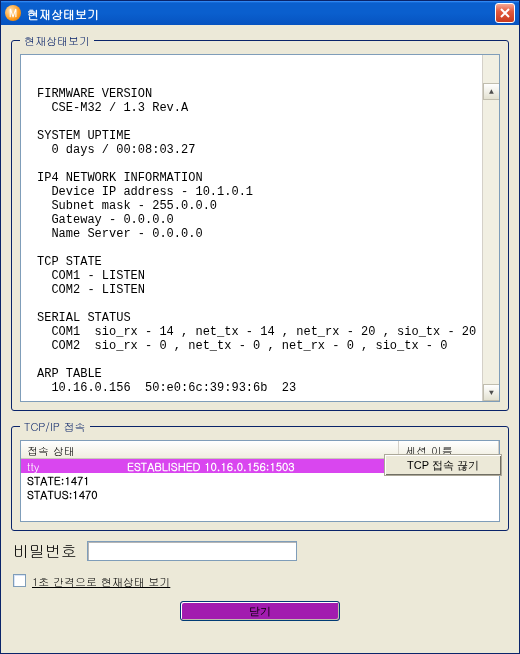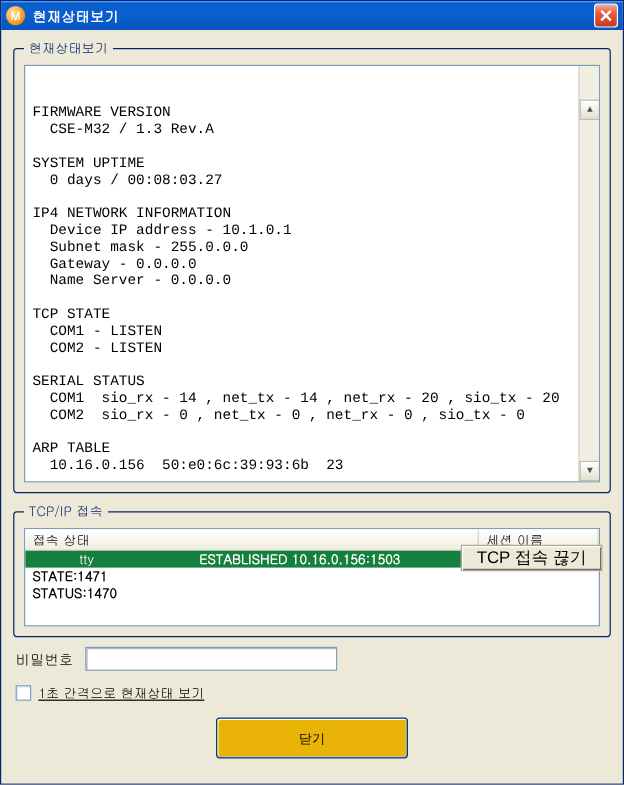--- a/index.html
+++ b/index.html
@@ -72,21 +72,21 @@
 legend {
   color: #0a246a;
   font-size: 11px;
   padding: 0 4px;
 }
 .status-box {
   position: relative;
   background: #fff;
   border: 1px solid #7f9db9;
   height: 348px;
-  padding: 4px 6px;
+  padding: 4px 16px;
   font-family: "Fixedsys", "Courier New", monospace;
   font-size: 12px;
   line-height: 14px;
   white-space: pre;
   overflow: hidden;
 }
 .scrollbar-v {
   position: absolute;
   right: 0;
   top: 0;
@@ -127,47 +127,46 @@
 }
 .th.col1 { width: 100px; }
 .th.col2 { flex: 1; }
 .tbody { }
 .tr {
   display: flex;
   height: 14px;
   font-size: 11px;
 }
 .tr.selected {
-  background: #15803d;
+  background: #d946ef;
   color: #fff;
-  padding-left: 39px;
 }
 .td { padding: 0 6px; }
 .td.col1 { width: 100px; }
 .td.col2 { flex: 1; font-weight: bold; }
 .disc-btn {
   position: absolute;
   right: -2px;
   top: 14px;
   width: 118px;
   height: 22px;
   background: #ece9d8;
   border: 1px solid #aca899;
   box-shadow: 1px 1px 0 #fff inset, -1px -1px 0 #716f64 inset;
-  font-size: 14px;
+  font-size: 11px;
   cursor: pointer;
 }
 .tcpip-body { position: relative; }
 .pwd-row {
   display: flex;
   align-items: center;
   gap: 10px;
   padding: 0 2px;
 }
-.pwd-label { font-size: 12px; }
+.pwd-label { font-size: 16px; }
 .pwd-input {
   width: 210px;
   height: 20px;
   border: 1px solid #7f9db9;
   background: #fff;
   box-shadow: inset 1px 1px 0 #b5b5b5;
   padding: 2px 4px;
   font-size: 11px;
 }
 .check-row {
@@ -184,22 +183,22 @@
   border: 1px solid #7f9db9;
   box-shadow: inset 1px 1px 0 #d8e4f8;
 }
 .btn-row {
   display: flex;
   justify-content: center;
   padding-bottom: 4px;
 }
 .close-button {
   width: 160px;
-  height: 34px;
-  background: #eab308;
+  height: 20px;
+  background: #a21caf;
   border: 1px solid #003c74;
   border-radius: 3px;
   box-shadow: inset 1px 1px 0 #fff, inset -1px -1px 0 #c0bdae;
   font-size: 11px;
   cursor: pointer;
 }
 </style>
 </head>
 <body>
 

